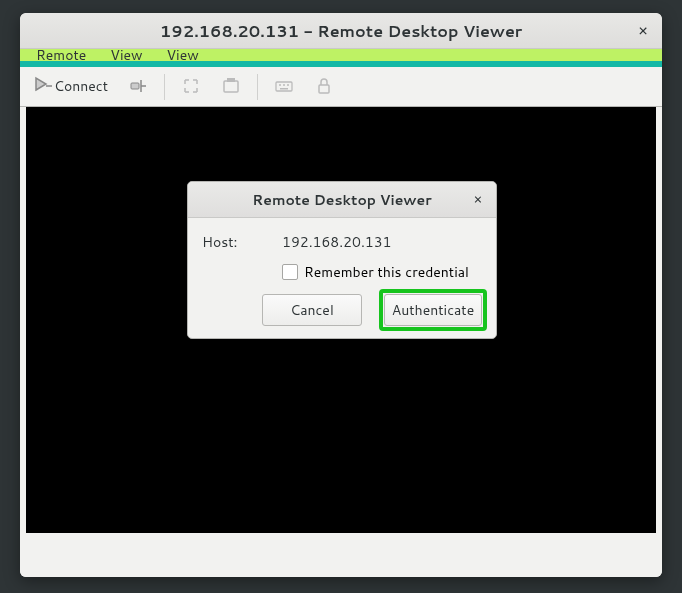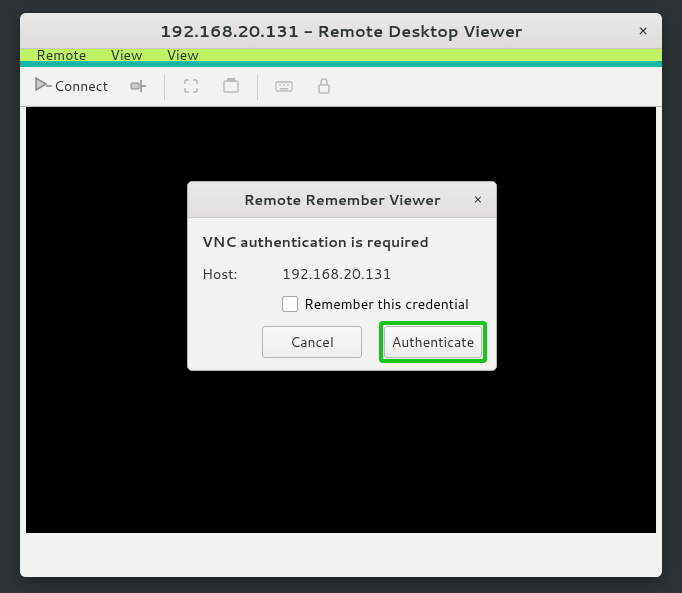--- a/index.html
+++ b/index.html
@@ -279,25 +279,24 @@
       </span>
     </div>
   </div>
 
   <div class="content-area"></div>
   <div class="bottom-pad"></div>
 </div>
 
 <div class="dialog">
   <div class="dialog-titlebar">
-    <span class="dtitle">Remote Remember Viewer</span>
+    <span class="dtitle">Remote Desktop Viewer</span>
     <span class="dclose">×</span>
   </div>
   <div class="dialog-body">
-    <div class="auth-msg">VNC authentication is required</div>
 
     <div class="form-row">
       <span class="lbl">Host:</span>
       <span class="val-italic">192.168.20.131</span>
     </div>
 
 
     <div class="remember-row">
       <span class="chk"></span>
       <span>Remember this credential</span>

